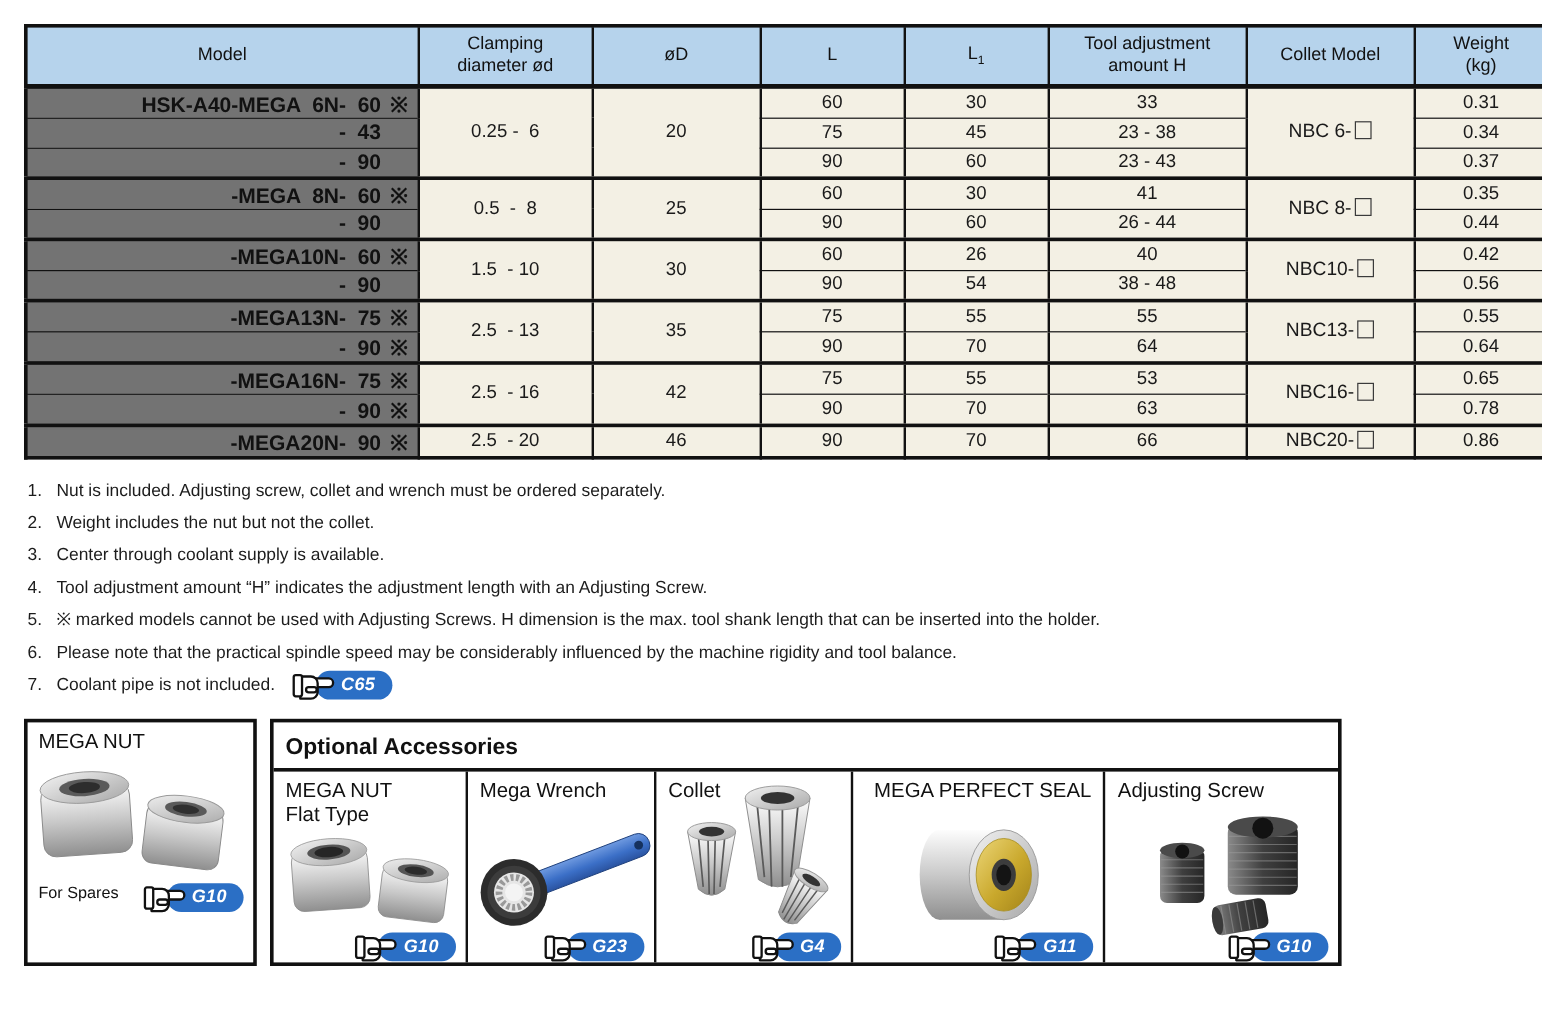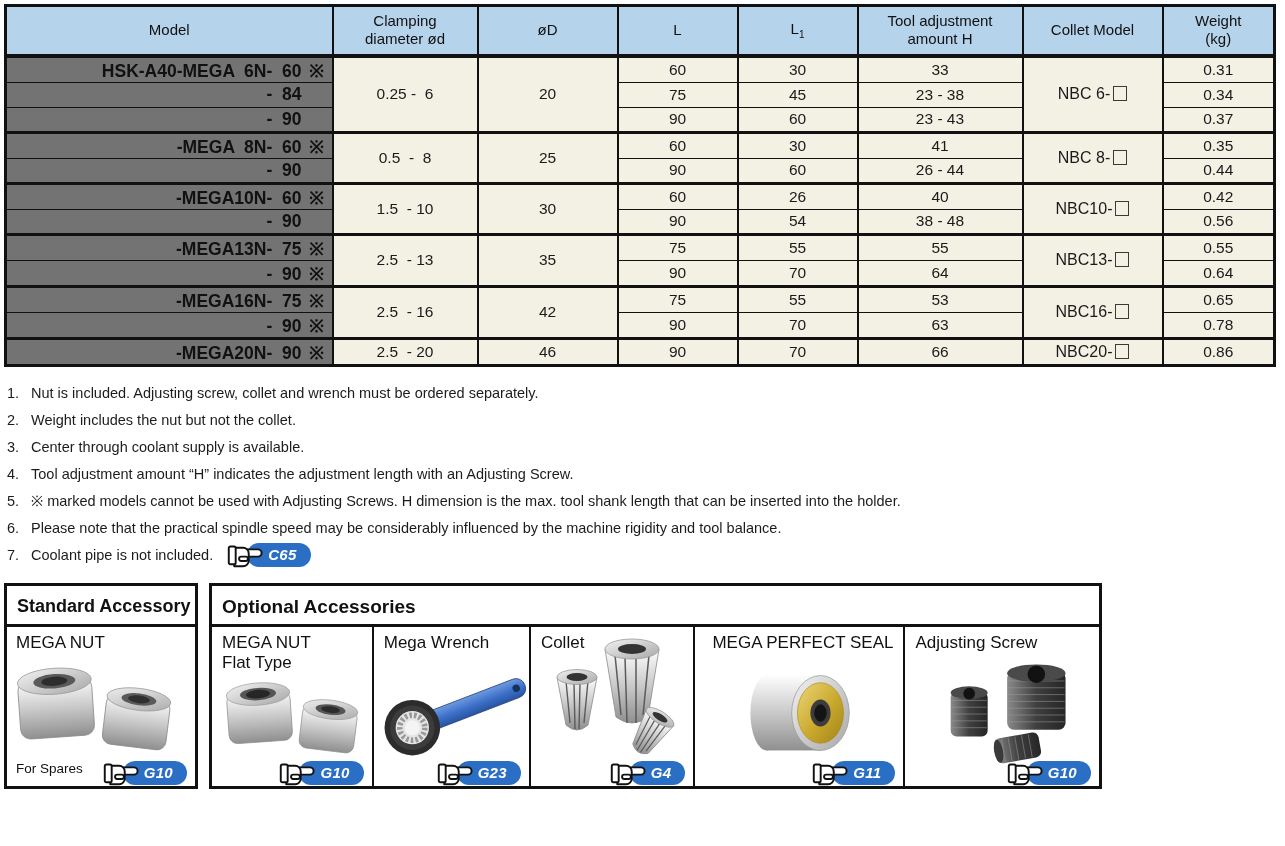--- a/index.html
+++ b/index.html
@@ -1,21 +1,21 @@
 <!DOCTYPE html>
 <html><head>
 <meta charset="utf-8">
 <style>
   html,body { margin:0; padding:0; }
   body {
     width:1285px; height:846px; background:#ffffff;
     font-family:"Liberation Sans", sans-serif; color:#111;
     overflow:hidden;
   }
-  .page { box-sizing:border-box; padding:4px; width:1285px; height:846px; }
+  .page { box-sizing:border-box; padding:20px; width:1285px; height:846px; }
 
   
   table.spec {
     border-collapse:collapse; table-layout:fixed; width:1269px;
     border:3px solid #111;
   }
   table.spec th {
     background:#b6d3ec; border:2px solid #111; border-bottom:4px solid #111;
     font-size:15px; font-weight:400; text-align:center; vertical-align:middle;
     height:50px; padding:2px; line-height:1.25; box-sizing:border-box;
@@ -158,21 +158,21 @@
         <td class="model"><span>HSK-A40-MEGA  6N-  60</span><span class="mark">※</span></td>
         <td class="num" rowspan="3">0.25 -  6</td>
         <td class="num" rowspan="3">20</td>
         <td class="num">60</td>
         <td class="num">30</td>
         <td class="num">33</td>
         <td class="num collet" rowspan="3"><span>NBC 6-</span><span class="sq"></span></td>
         <td class="num">0.31</td>
       </tr>
       <tr>
-        <td class="model"><span>-  84</span><span class="mark"></span></td>
+        <td class="model"><span>-  43</span><span class="mark"></span></td>
         <td class="num">75</td>
         <td class="num">45</td>
         <td class="num">23 - 38</td>
         <td class="num">0.34</td>
       </tr>
       <tr>
         <td class="model"><span>-  90</span><span class="mark"></span></td>
         <td class="num">90</td>
         <td class="num">60</td>
         <td class="num">23 - 43</td>
@@ -297,21 +297,20 @@
             <use href="#handShape"></use>
           </svg>
         <span class="pill">C65</span>
       </span>
     </div>
   </div>
 
   <div class="acc">
 
     <div class="box std">
-      <div class="box-title">Standard Accessory</div>
       <div class="std-body">
         <div class="item-label">MEGA NUT</div>
         <svg class="pimg" style="left:8px;top:32px" width="172" height="98" viewBox="0 0 172 98">
           <g transform="translate(4,6) rotate(-4 40 40)">
             <rect x="0" y="14" width="74" height="58" rx="10" fill="url(#silvA)" stroke="#8a8a8a" stroke-width="0.8"></rect>
             <ellipse cx="37" cy="16" rx="37" ry="13" fill="url(#silvB)" stroke="#9a9a9a" stroke-width="0.8"></ellipse>
             <ellipse cx="37" cy="16" rx="21" ry="7.2" fill="#5a5a5a"></ellipse>
             <ellipse cx="37" cy="16" rx="13" ry="4.6" fill="#2d2d2d"></ellipse>
           </g>
           <g transform="translate(90,26) rotate(7 30 30)">

